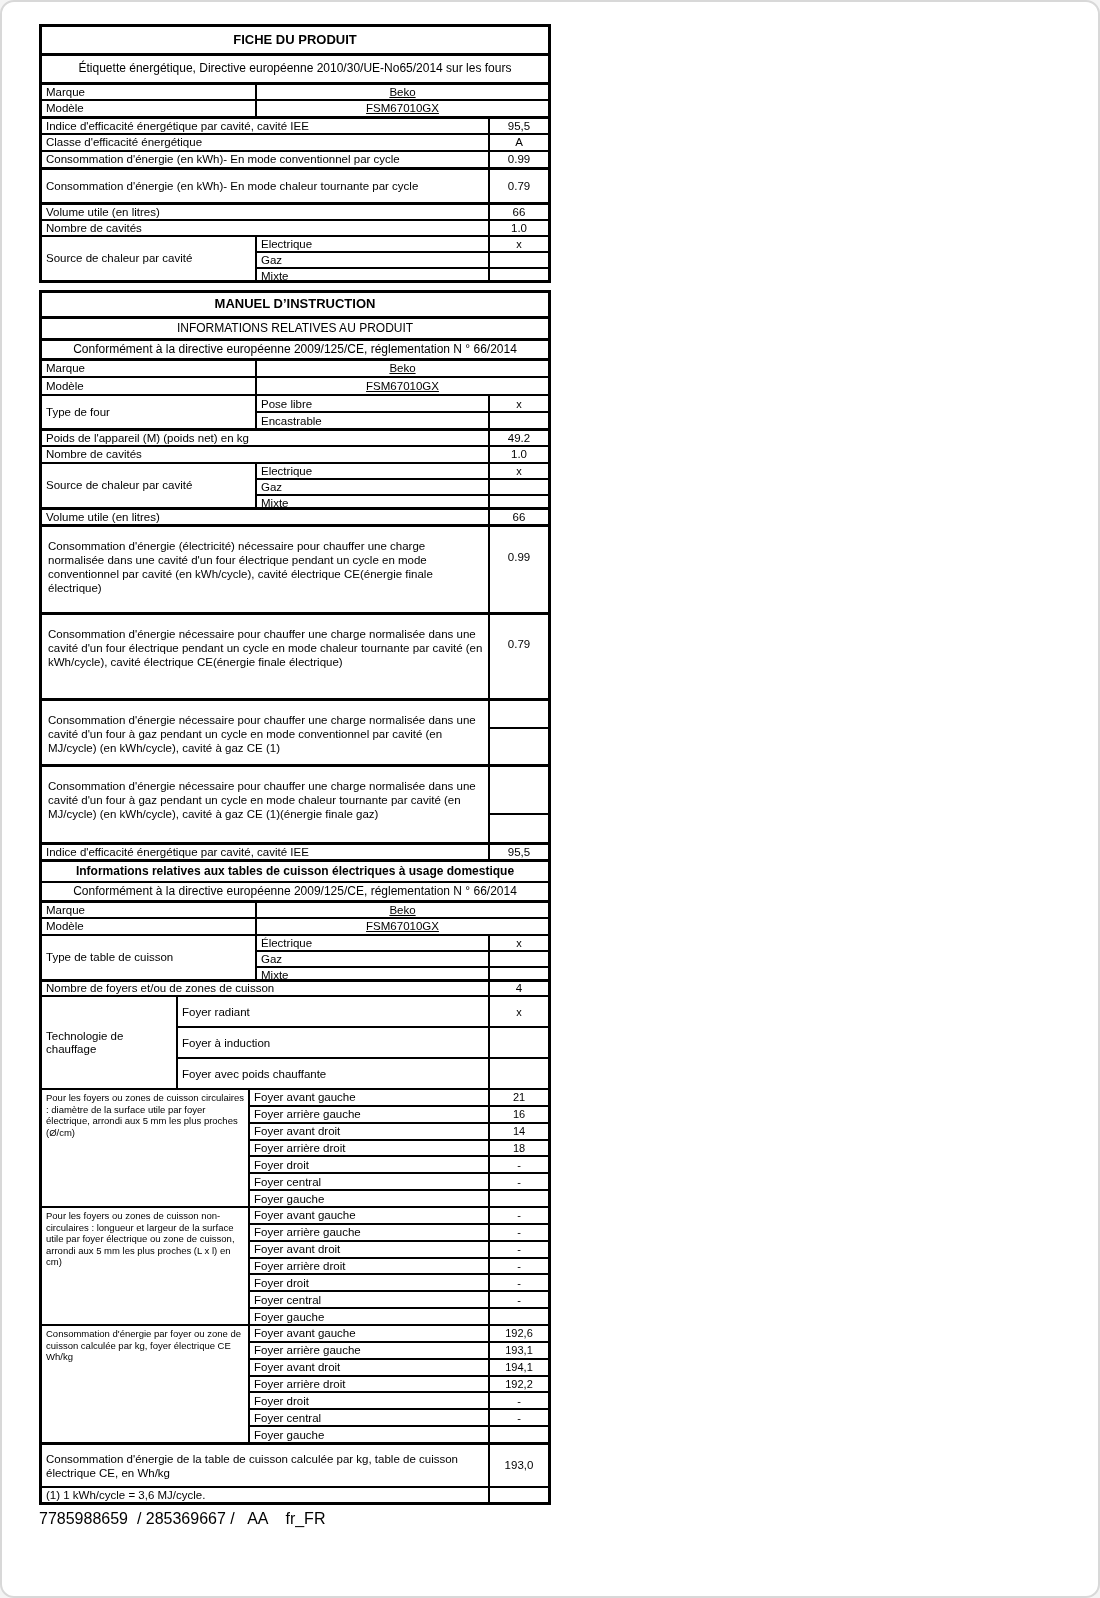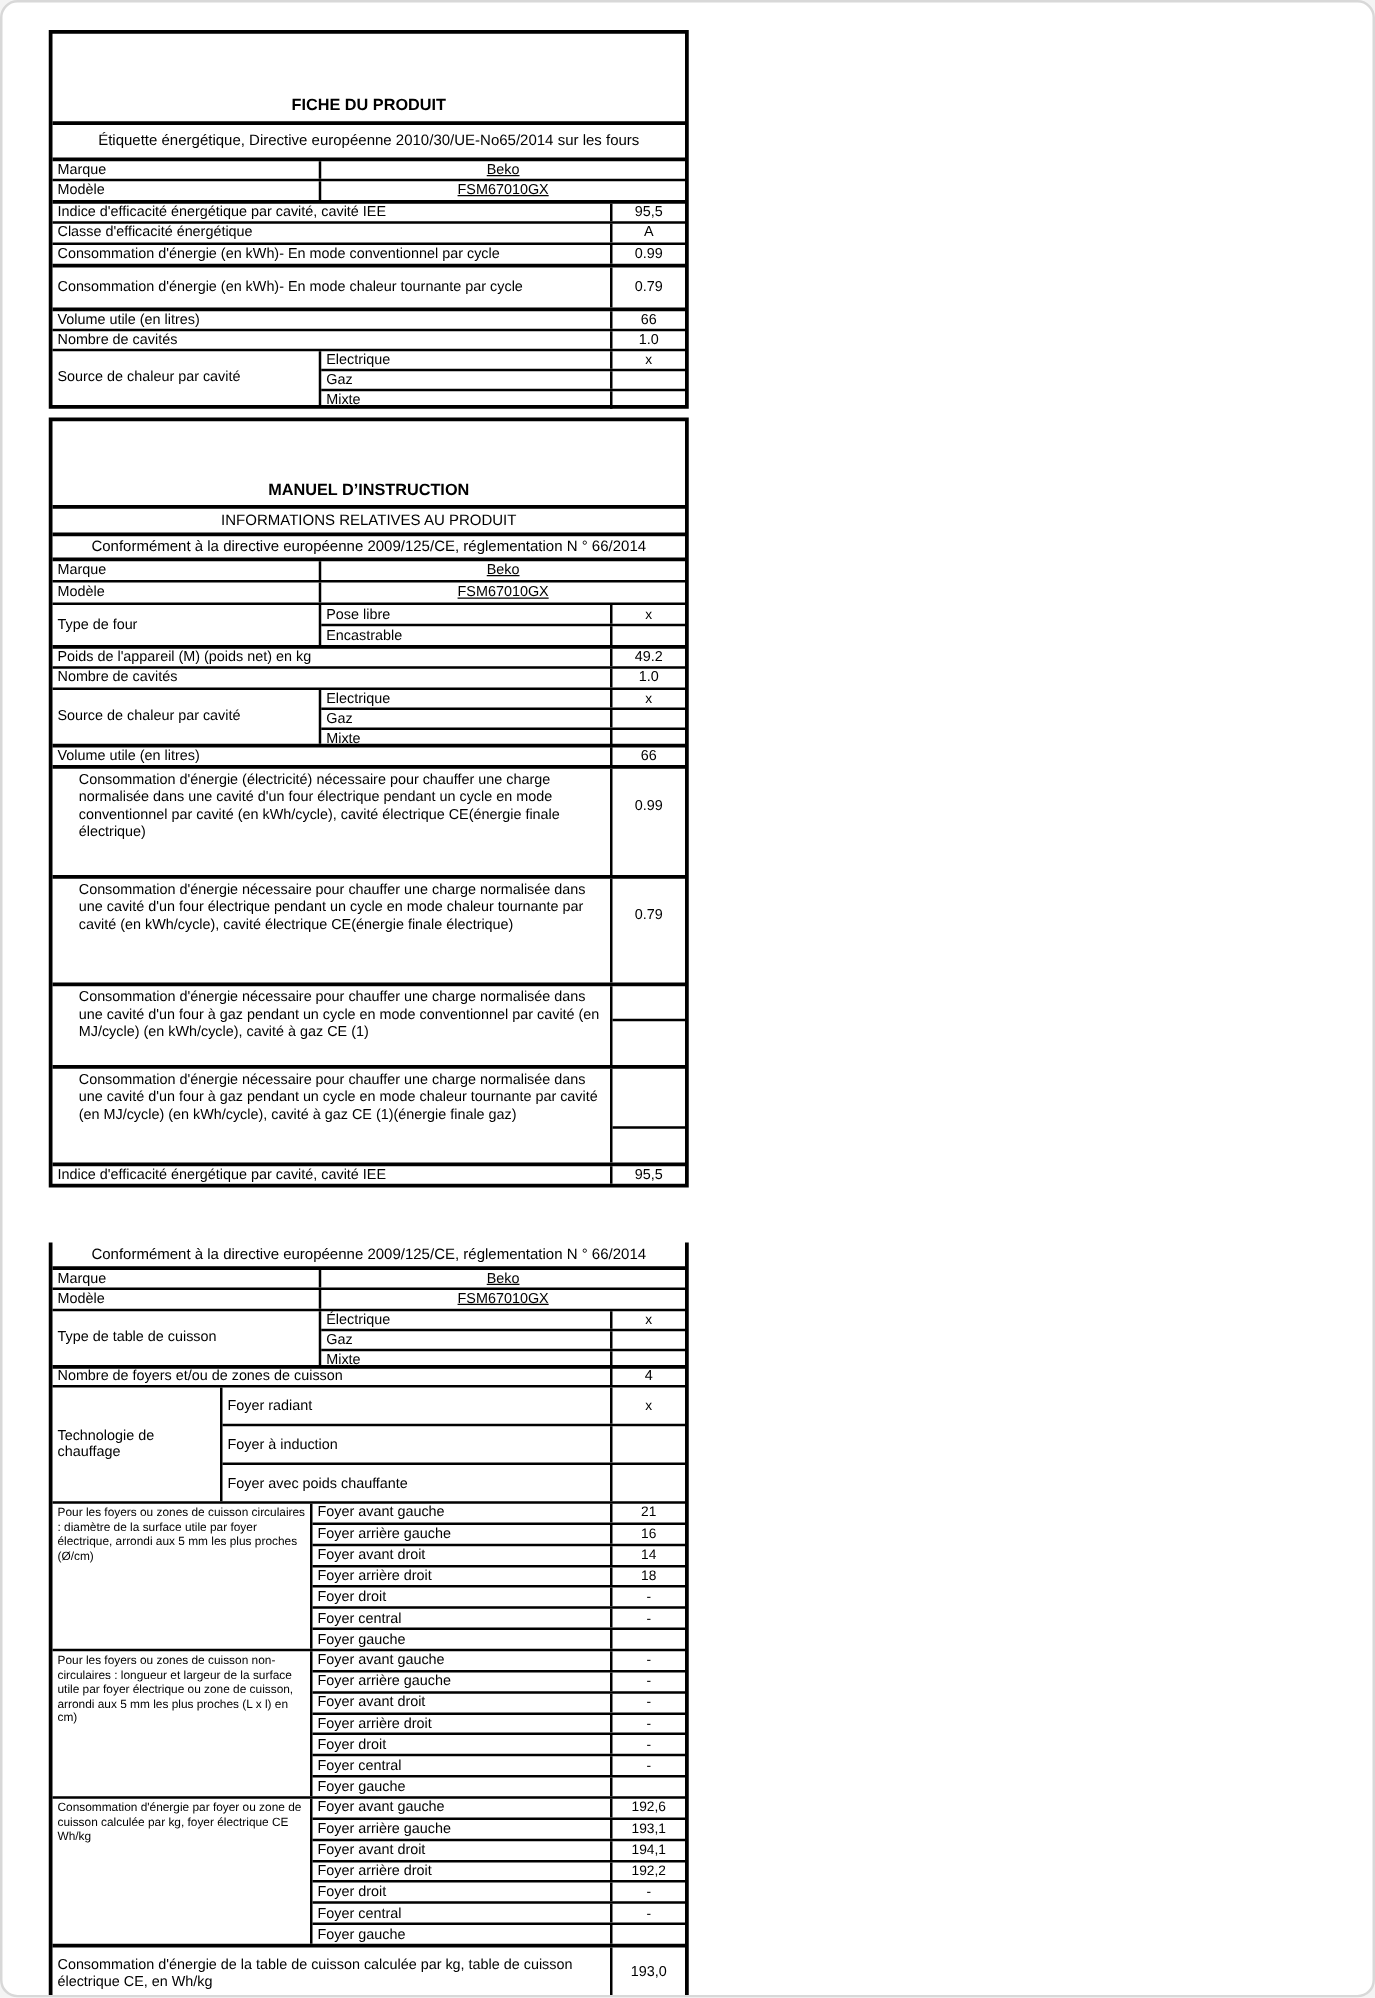--- a/index.html
+++ b/index.html
@@ -9,21 +9,21 @@
     border:2px solid #d8d8d8; border-radius:14px; overflow:hidden;
     font-family:"Liberation Sans","DejaVu Sans",sans-serif; color:#000;
   }
   .doc { position:absolute; left:37px; top:22px; width:512px; }
 
   .sec { border:3px solid #000; background:#fff; }
   .sec-gap { margin-top:7px; }
   .sec-attached { border-top:none; }
 
   .r { display:flex; align-items:stretch; border-top:2px solid #000; }
-  .sec > .r:first-child { border-top:none;margin-top:44px; }
+  .sec > .r:first-child { border-top:none; }
   .bt3 { border-top-width:3px; }
 
   .cell { display:flex; align-items:center; padding:1px 4px; font-size:11.5px; line-height:1.12; }
   .lab { flex:1; }
   .val { flex:none; width:60px; border-left:2px solid #000; justify-content:center; text-align:center; padding:1px 2px; }
   .ctr { flex:1; justify-content:center; text-align:center; }
 
   .h1 { font-weight:bold; font-size:13px; }
   .h2 { font-size:12px; }
   .h3 { font-weight:bold; font-size:12px; }
@@ -36,21 +36,21 @@
 
   
   .grp { display:flex; align-items:stretch; border-top:2px solid #000; }
   .gr { flex:1; border-left:2px solid #000; display:flex; flex-direction:column; }
   .sr { display:flex; flex:1; border-top:2px solid #000; align-items:stretch; }
   .gr .sr:first-child { border-top:none; }
   .sl { flex:1; display:flex; align-items:center; padding:1px 4px; font-size:11.5px; }
   .sv { flex:none; width:60px; border-left:2px solid #000; display:flex; align-items:center; justify-content:center; font-size:11px; }
 
   
-  .big-lab { flex:1; padding:2px 4px 2px 21px; font-size:11.5px; line-height:14px; display:block; }
+  .big-lab { flex:1; padding:2px 4px 2px 6px; font-size:11.5px; line-height:14px; display:block;margin-top:10px; }
   .big-val { flex:none; width:60px; border-left:2px solid #000; display:flex; align-items:center; justify-content:center; padding-bottom:26px; font-size:11.5px; }
   .vsplit { flex:none; width:60px; border-left:2px solid #000; display:flex; flex-direction:column; }
   .vs-a { border-bottom:2px solid #000; }
   .vs-b { flex:1; }
 
   
   .rh16{height:16px}.rh17{height:17px}.rh18{height:18px}.rh19{height:19px}
   .rh20{height:20px}.rh22{height:22px}.rh23{height:23px}.rh26{height:26px}
   .rh29{height:29px}.rh34{height:34px}.rh35{height:35px}
   .rh45{height:45px}.rh66{height:66px}.rh78{height:78px}.rh86{height:86px}
@@ -206,20 +206,23 @@
         </div>
       </div>
       <div class="r rh17 bt3">
         <div class="cell lab">Indice d'efficacité énergétique par cavité, cavité IEE</div>
         <div class="cell val">95,5</div>
       </div>
     </div>
 
     <div class="sec sec-attached">
       <div class="r rh19">
+          <div class="cell ctr h3">Informations relatives aux tables de cuisson électriques à usage domestique</div>
+        </div>
+      <div class="r rh19">
           <div class="cell ctr h2">Conformément à la directive européenne 2009/125/CE, réglementation N ° 66/2014</div>
         </div>
       <div class="r rh17 bt3">
         <div class="cell w213">Marque</div>
         <div class="cell bv">Beko</div>
       </div>
       <div class="r rh17">
         <div class="cell w213">Modèle</div>
         <div class="cell bv">FSM67010GX</div>
       </div>

